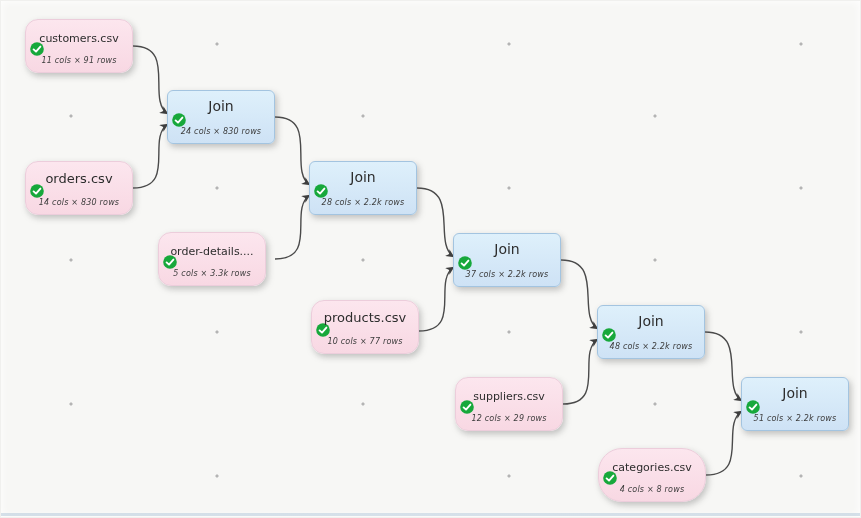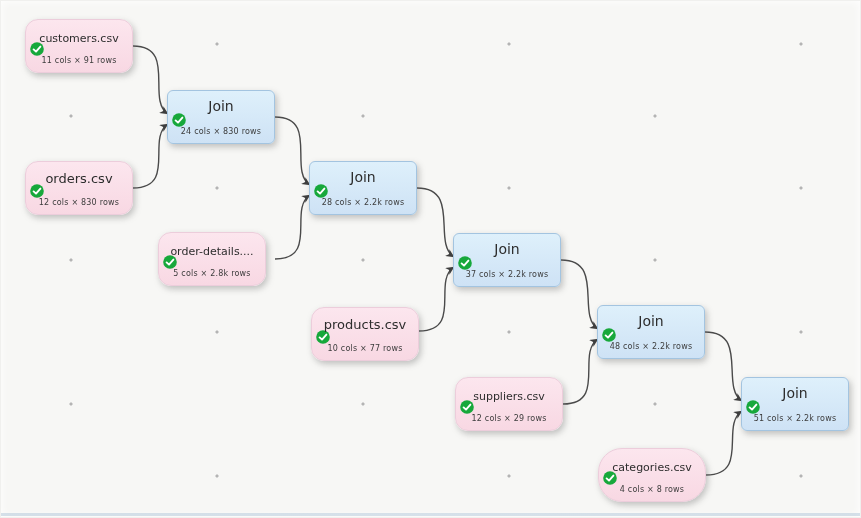--- a/index.html
+++ b/index.html
@@ -45,20 +45,21 @@
     white-space:nowrap;overflow:hidden;
   }
   .node.join .node-title{font-size:14px;top:7px;}
   .node.small-title .node-title{font-size:11px;top:12px;}
   .node-sub{
     position:absolute;bottom:7px;left:0;right:0;
     text-align:center;
     font-size:8px;color:#3c3c3c;
     letter-spacing:0.2px;
     white-space:nowrap;
+    font-style:italic;
   }
   .check-icon{
     position:absolute;left:4px;top:22px;
     width:14px;height:14px;
   }
   .bottom-edge{
     position:absolute;left:0;right:0;bottom:1px;height:3px;
     background:linear-gradient(90deg,rgba(165,190,212,0.45),rgba(185,205,222,0.55),rgba(165,190,212,0.45));
   }
 </style>
@@ -93,47 +94,47 @@
         </svg>
         <div class="node-title">customers.csv</div>
         <div class="node-sub">11 cols × 91 rows</div>
       </div>
       <div class="node input" style="left: 24px; top: 160px;">
         <svg class="check-icon" viewBox="0 0 14 14">
           <circle cx="7" cy="7" r="6.8" fill="#17a83b"></circle>
           <path d="M3.6 7.4 L6 9.6 L10.4 4.6" stroke="#ffffff" stroke-width="1.9" fill="none" stroke-linecap="round" stroke-linejoin="round"></path>
         </svg>
         <div class="node-title">orders.csv</div>
-        <div class="node-sub">12 cols × 830 rows</div>
+        <div class="node-sub">14 cols × 830 rows</div>
       </div>
       <div class="node join" style="left: 166px; top: 89px;">
         <svg class="check-icon" viewBox="0 0 14 14">
           <circle cx="7" cy="7" r="6.8" fill="#17a83b"></circle>
           <path d="M3.6 7.4 L6 9.6 L10.4 4.6" stroke="#ffffff" stroke-width="1.9" fill="none" stroke-linecap="round" stroke-linejoin="round"></path>
         </svg>
         <div class="node-title">Join</div>
         <div class="node-sub">24 cols × 830 rows</div>
       </div>
       <div class="node input small-title" style="left: 157px; top: 231px;">
         <svg class="check-icon" viewBox="0 0 14 14">
           <circle cx="7" cy="7" r="6.8" fill="#17a83b"></circle>
           <path d="M3.6 7.4 L6 9.6 L10.4 4.6" stroke="#ffffff" stroke-width="1.9" fill="none" stroke-linecap="round" stroke-linejoin="round"></path>
         </svg>
         <div class="node-title">order-details....</div>
-        <div class="node-sub">5 cols × 2.8k rows</div>
+        <div class="node-sub">5 cols × 3.3k rows</div>
       </div>
       <div class="node join" style="left: 308px; top: 160px;">
         <svg class="check-icon" viewBox="0 0 14 14">
           <circle cx="7" cy="7" r="6.8" fill="#17a83b"></circle>
           <path d="M3.6 7.4 L6 9.6 L10.4 4.6" stroke="#ffffff" stroke-width="1.9" fill="none" stroke-linecap="round" stroke-linejoin="round"></path>
         </svg>
         <div class="node-title">Join</div>
         <div class="node-sub">28 cols × 2.2k rows</div>
       </div>
-      <div class="node input" style="left: 310px; top: 306px;">
+      <div class="node input" style="left: 310px; top: 299px;">
         <svg class="check-icon" viewBox="0 0 14 14">
           <circle cx="7" cy="7" r="6.8" fill="#17a83b"></circle>
           <path d="M3.6 7.4 L6 9.6 L10.4 4.6" stroke="#ffffff" stroke-width="1.9" fill="none" stroke-linecap="round" stroke-linejoin="round"></path>
         </svg>
         <div class="node-title">products.csv</div>
         <div class="node-sub">10 cols × 77 rows</div>
       </div>
       <div class="node join" style="left: 452px; top: 232px;">
         <svg class="check-icon" viewBox="0 0 14 14">
           <circle cx="7" cy="7" r="6.8" fill="#17a83b"></circle>

